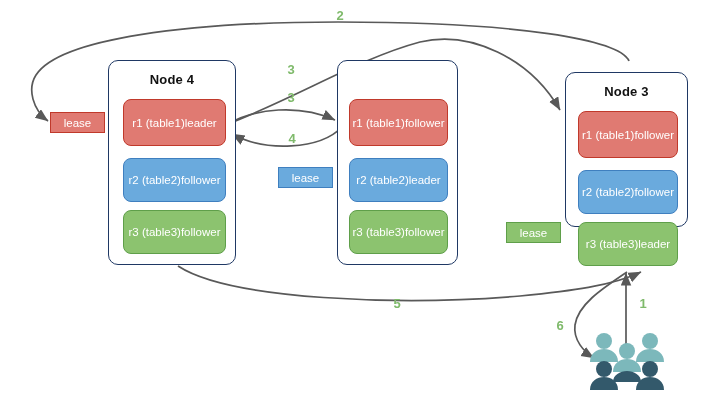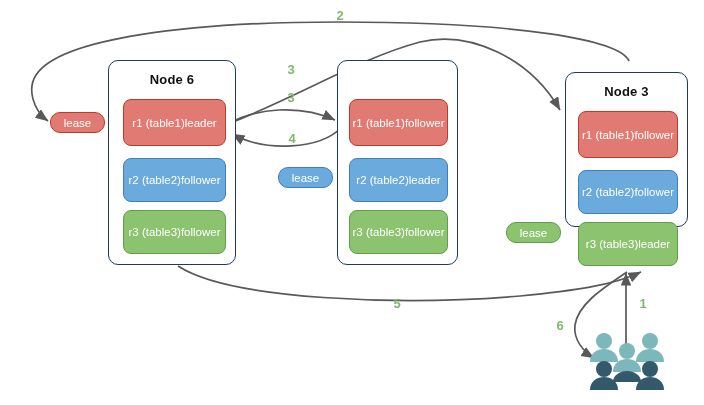--- a/index.html
+++ b/index.html
@@ -53,21 +53,21 @@
     line-height: 14px;
     text-align: center;
   }
   .replica span { display: block; }
   .rep-red   { background: #e07a72; border: 1.6px solid #c0392b; }
   .rep-blue  { background: #6aaadd; border: 1.6px solid #3f7fbf; }
   .rep-green { background: #8cc36f; border: 1.6px solid #5f9f4a; }
 
   .lease {
     position: absolute;
-    border-radius: 10px;
+    border-radius: 0;
     box-sizing: border-box;
     display: flex;
     align-items: center;
     justify-content: center;
     color: #ffffff;
     font-size: 11.5px;
     height: 21px;
   }
   .lease-red   { background: #e07a72; border: 1.6px solid #c0392b; }
   .lease-blue  { background: #6aaadd; border: 1.6px solid #3f7fbf; }
@@ -110,21 +110,21 @@
     <path d="M 342,127 C 320,150 265,152 232,134" fill="none" stroke="#595959" stroke-width="1.7" marker-end="url(#ah)"></path>
 
     <path d="M 178,266 C 230,300 400,306 520,296 C 570,291 612,286 641,272" fill="none" stroke="#595959" stroke-width="1.7" marker-end="url(#ah)"></path>
 
     <path d="M 626,344 L 626,273" fill="none" stroke="#595959" stroke-width="1.7" marker-end="url(#ah)"></path>
 
     <path d="M 627,272 C 600,290 578,305 575,325 C 573,340 584,352 594,358" fill="none" stroke="#595959" stroke-width="1.7" marker-end="url(#ah)"></path>
   </svg>
 
   <div class="node-box" style="left:108px; top:60px; width:128px; height:205px;">
-    <div class="node-title">Node 6</div>
+    <div class="node-title">Node 4</div>
     <div class="replica rep-red" style="left:14px; top:38px; width:103px; height:47px;">
       <span>r1 (table1)</span>
       <span>leader</span>
     </div>
     <div class="replica rep-blue" style="left:14px; top:97px; width:103px; height:44px;">
       <span>r2 (table2)</span>
       <span>follower</span>
     </div>
     <div class="replica rep-green" style="left:14px; top:149px; width:103px; height:44px;">
       <span>r3 (table3)</span>

